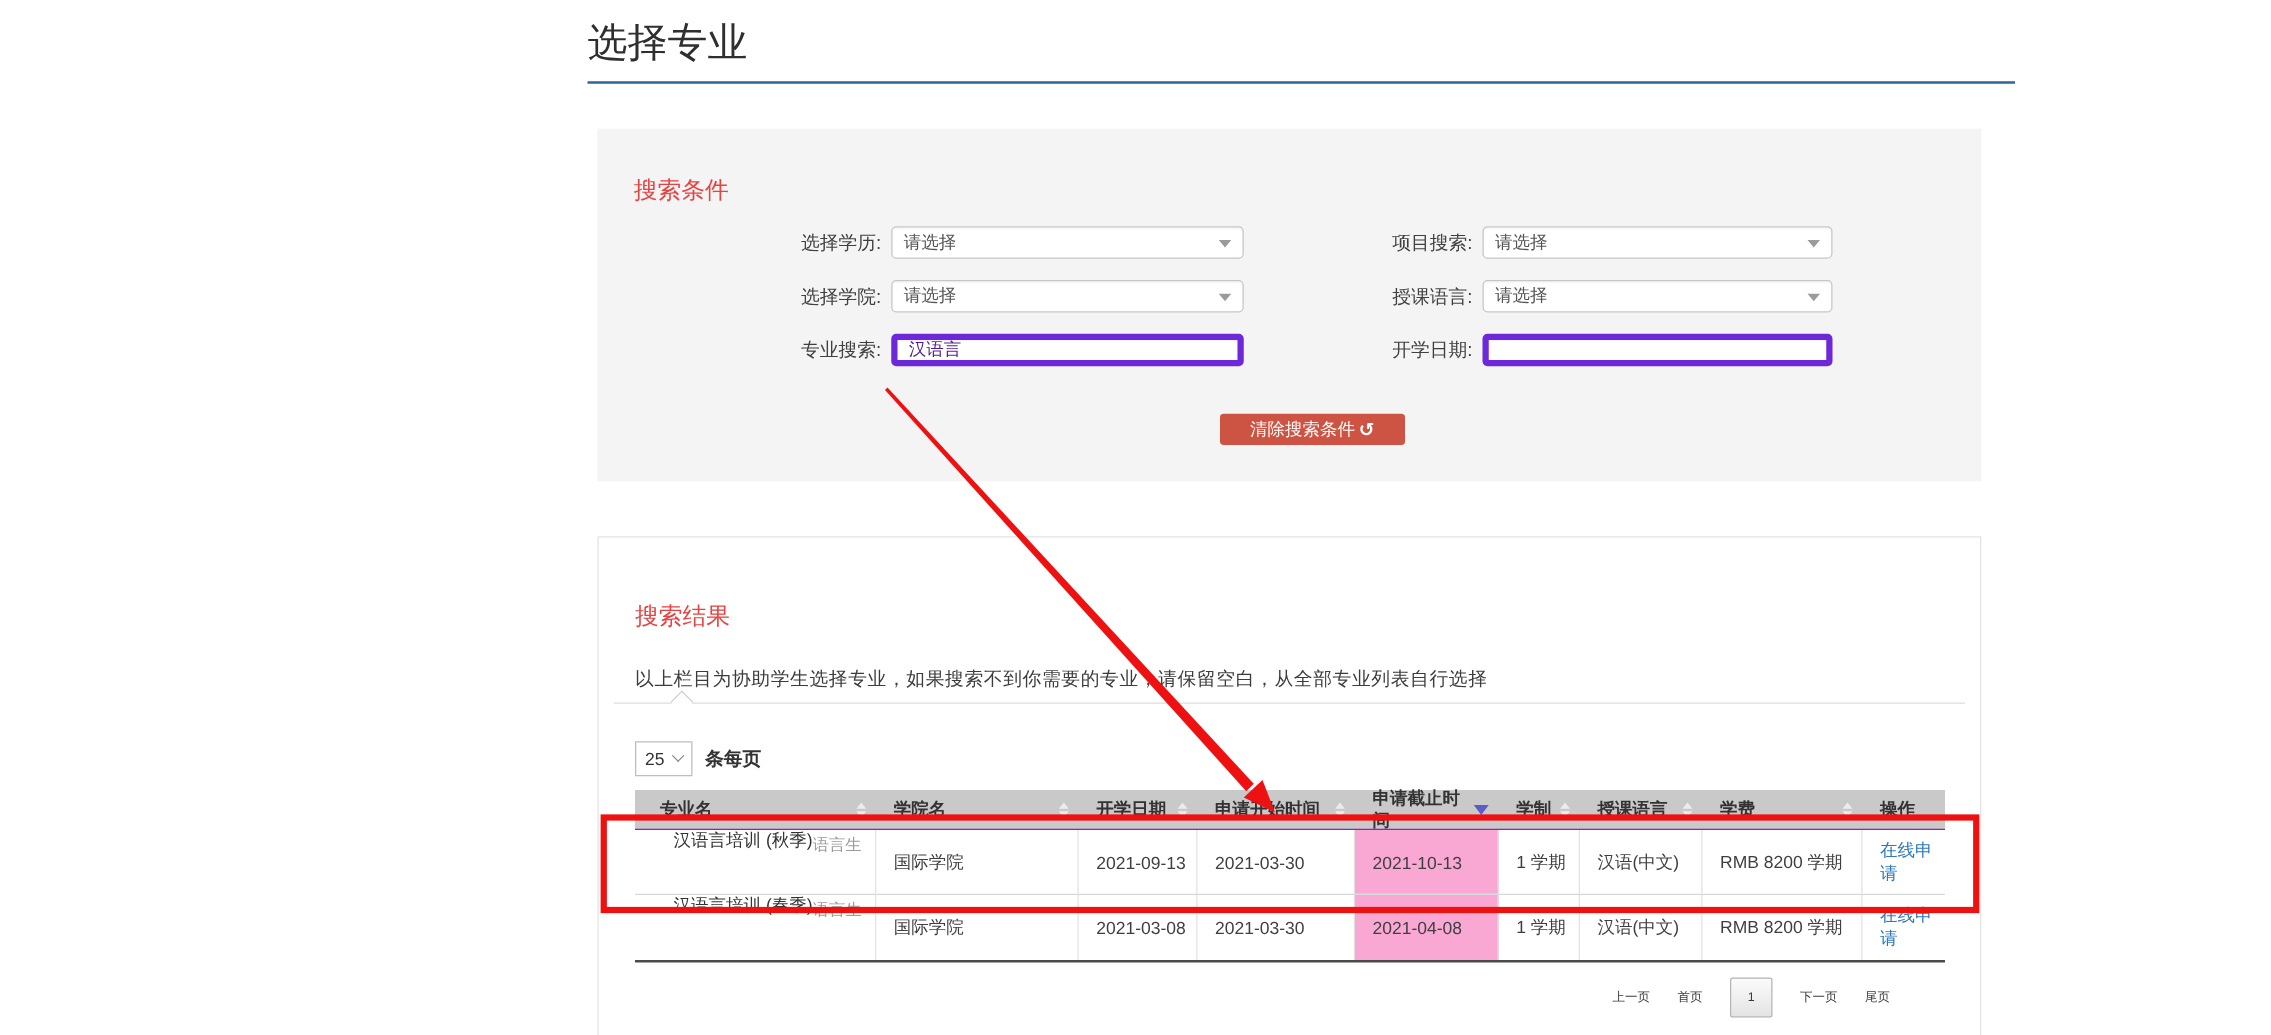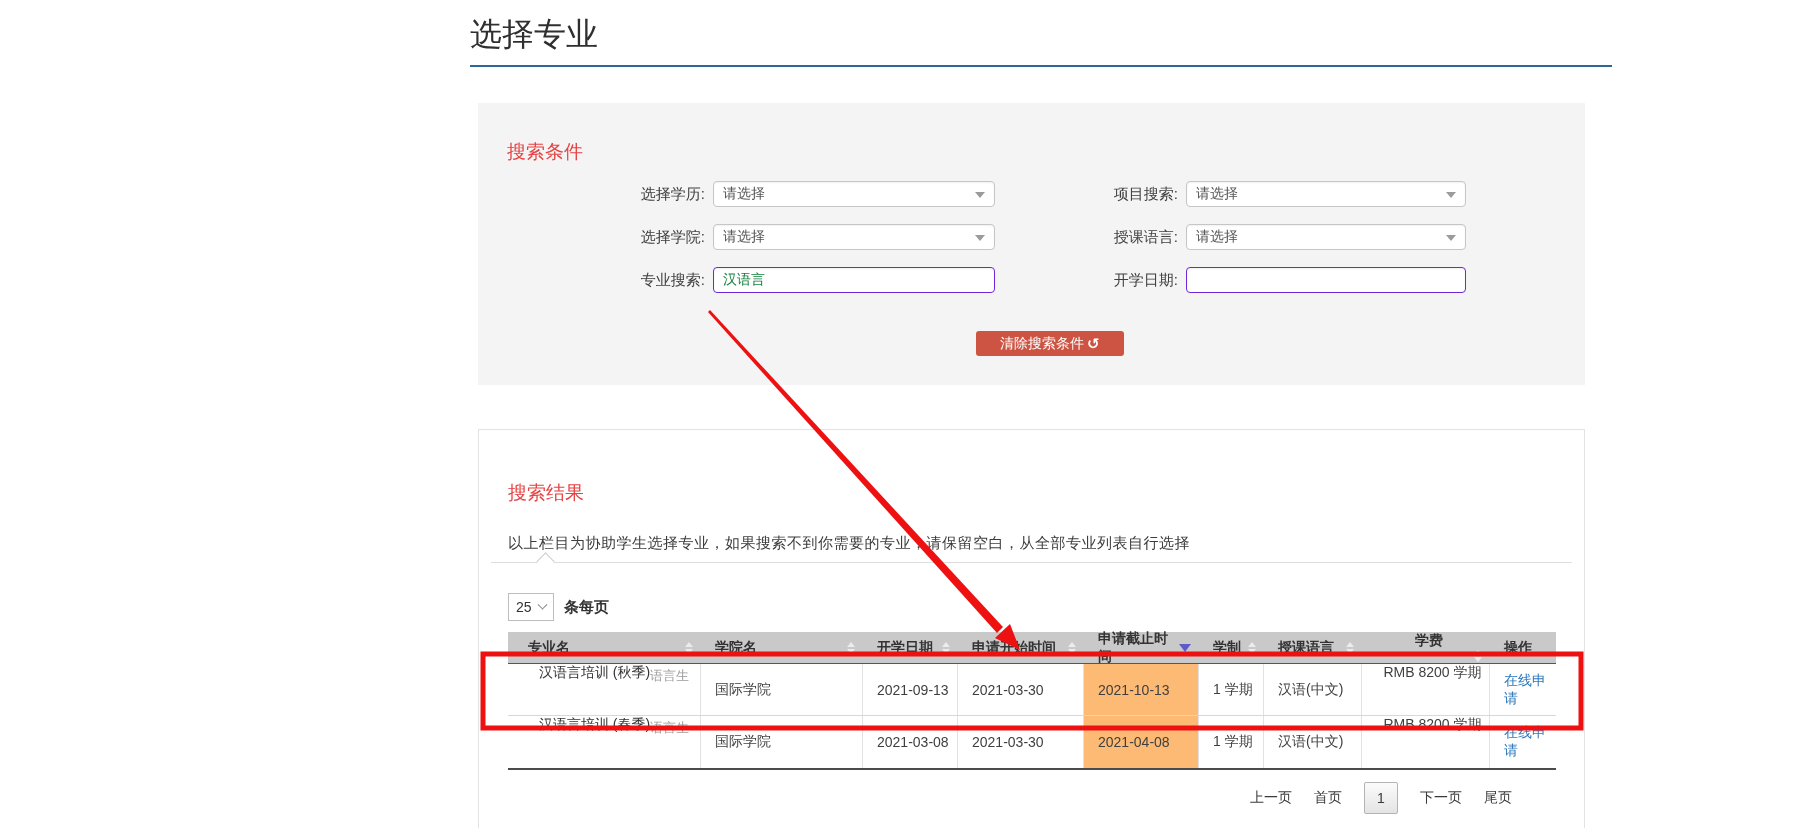--- a/index.html
+++ b/index.html
@@ -21,22 +21,22 @@
   .field{position:absolute; display:flex; align-items:center; height:26px;}
   .field .flabel{width:160px; text-align:right; margin-right:8px; font-size:15px; color:#404040;}
   .fl{left:67px;} .fr{left:540px;}
   .r0{top:78px;} .r1{top:121px;} .r2{top:164px;}
   .selbox{position:relative; width:282px; height:26px; background:#fff; border:1px solid #c6c6c6;
     border-radius:4px; display:flex; align-items:center; padding:0 24px 0 9px; font-size:14px; color:#555;
     box-shadow:inset 0 1px 2px rgba(0,0,0,.06); cursor:pointer;}
   .fr .selbox{width:280px;}
   .caret{position:absolute; right:9px; top:10px; width:0; height:0;
     border-left:5px solid transparent; border-right:5px solid transparent; border-top:6px solid #9b9b9b;}
-  .textbox{width:282px; height:26px; background:#fff; border:1px solid #6d28d9; border-radius:4px;
-    padding:0 9px; font-size:14px; color:#15803d; box-shadow:inset 0 1px 2px rgba(0,0,0,.06);
+  .textbox{width:282px; height:26px; background:#fff; border:5px solid #6d28d9; border-radius:4px;
+    padding:0 9px; font-size:14px; color:#4c1d95; box-shadow:inset 0 1px 2px rgba(0,0,0,.06);
     font-family:inherit; outline:none;}
   .fr .textbox{width:280px;}
   .clear-btn{position:absolute; top:228px; left:498px; height:25px; border:none; border-radius:3px;
     background:var(--button-bg); color:var(--button-text); font-size:14px; padding:0 24px;
     display:flex; align-items:center; gap:3px; cursor:pointer; font-family:inherit;}
   .clear-btn .rst{font-size:15px; font-weight:bold;}
 
   
   .panel-results{position:relative; margin:44px 0 0 8px; width:1107px; height:470px;
     background:#fff; border:1px solid #e3e3e3;}
@@ -61,29 +61,29 @@
   .tri{width:0; height:0; border-left:4px solid transparent; border-right:4px solid transparent;}
   .tri.up{border-bottom:5px solid #ececec;}
   .tri.down{border-top:5px solid #ececec;}
   .sort-active{margin-left:auto; width:0; height:0; border-left:6px solid transparent;
     border-right:6px solid transparent; border-top:8px solid var(--sort-active);}
   .trow{display:flex; height:52px; border-bottom:1px solid #d8d8d8;}
   .trow:last-child{border-bottom:none;}
   .td{display:flex; align-items:center; padding-left:14px; color:#3f3f3f; border-right:1px solid #e2e2e2;}
   .td:last-child{border-right:none;}
   .td.c1{align-items:flex-start; justify-content:center; padding-left:20px;}
-  .td.c5{background:#fdba74;}
+  .td.c5{background:#f9a8d4;}
   .major-name{font-size:14px; color:#333;}
   .student-type{font-size:13px; color:#9b9b9b; margin-top:3px;}
   .apply-link{color:var(--link-blue); cursor:pointer; text-decoration:none;}
   .c1{width:193px;} .c2{width:162px;text-align:center;} .c3{width:95px;} .c4{width:126px;} .c5{width:115px;}
-  .c6{width:65px;} .c7{width:98px;} .c8{width:128px;flex-direction:column;} .c9{width:66px;}
+  .c6{width:65px;} .c7{width:98px;} .c8{width:128px;} .c9{width:66px;}
 
   .pagination{position:absolute; top:352px; right:72px; display:flex; align-items:center;
-    gap:22px; font-size:14px; color:#3a3a3a;}
+    gap:22px; font-size:10px; color:#3a3a3a;}
   .pg-link{cursor:pointer;}
   .page-box{min-width:34px; height:32px; border:1px solid #b3b3b3; border-radius:2px;
     background:linear-gradient(#fbfbfb,#e4e4e4); display:flex; align-items:center;
     justify-content:center; cursor:pointer;}
 
   .annotation-overlay{position:absolute; left:0; top:0; width:1817px; height:828px;
     z-index:40; pointer-events:none;}
 </style>
 </head>
 <body>

